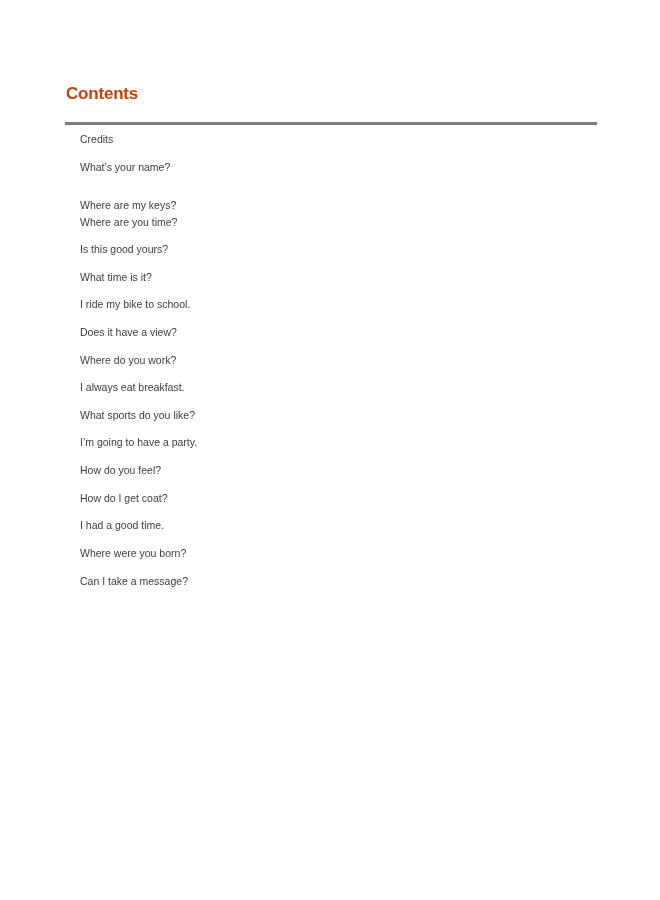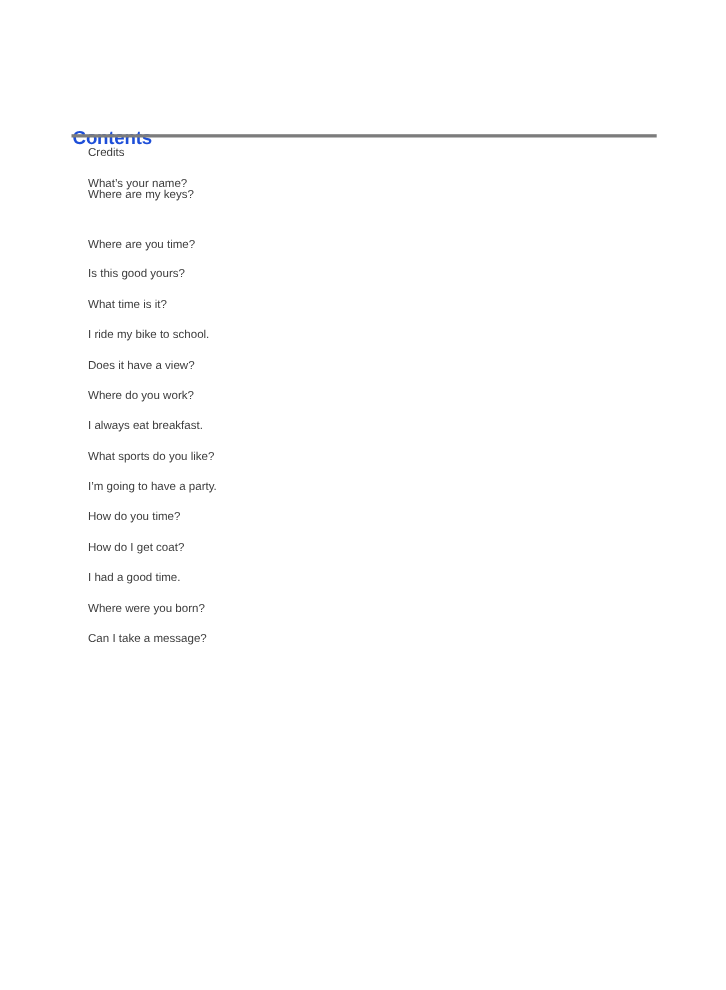--- a/index.html
+++ b/index.html
@@ -1,19 +1,19 @@
 <!DOCTYPE html>
 <html><head>
 <meta charset="utf-8">
 <style>
   html, body { margin: 0; padding: 0; background: #ffffff; }
   body { width: 660px; height: 900px; position: relative; overflow: hidden;
          font-family: "Liberation Sans", "DejaVu Sans", sans-serif; color: #3a3a3a; }
-  .title { position: absolute; left: 66px; top: 116px; font-size: 17px; font-weight: bold;
-           color: #1d4ed8; letter-spacing: -0.2px; margin: 0; }
+  .title { position: absolute; left: 66px; top: 84px; font-size: 17px; font-weight: bold;
+           color: #c2410c; letter-spacing: -0.2px; margin: 0; }
   .rule { position: absolute; left: 65px; top: 122px; width: 532px; height: 3px; background: #7c7c7c; }
   .toc { position: absolute; left: 0; top: 0; width: 660px; }
   .row { position: absolute; left: 0; height: 14px; width: 260px; font-size: 10.5px; line-height: 14px; }
   .num { position: absolute; right: 587px; width: 30px; text-align: right; font-weight: bold; color: #2a2a2a; }
   .label { position: absolute; left: 80px; white-space: nowrap; color: #3d3d3d; }
 </style>
 </head>
 <body>
 
 <h1 class="title">Contents</h1>
@@ -23,21 +23,21 @@
   <div class="row" style="top:132px">
     <span class="num"></span>
     <span class="label">Credits</span>
 
   </div>
   <div class="row" style="top:160px">
 
     <span class="label">What’s your name?</span>
 
   </div>
-  <div class="row" style="top:170px">
+  <div class="row" style="top:198px">
 
     <span class="label">Where are my keys?</span>
 
   </div>
   <div class="row" style="top:215px">
 
     <span class="label">Where are you time?</span>
 
   </div>
   <div class="row" style="top:242px">
@@ -75,21 +75,21 @@
     <span class="label">What sports do you like?</span>
 
   </div>
   <div class="row" style="top:435px">
 
     <span class="label">I’m going to have a party.</span>
 
   </div>
   <div class="row" style="top:463px">
 
-    <span class="label">How do you time?</span>
+    <span class="label">How do you feel?</span>
 
   </div>
   <div class="row" style="top:491px">
 
     <span class="label">How do I get coat?</span>
 
   </div>
   <div class="row" style="top:518px">
 
     <span class="label">I had a good time.</span>

